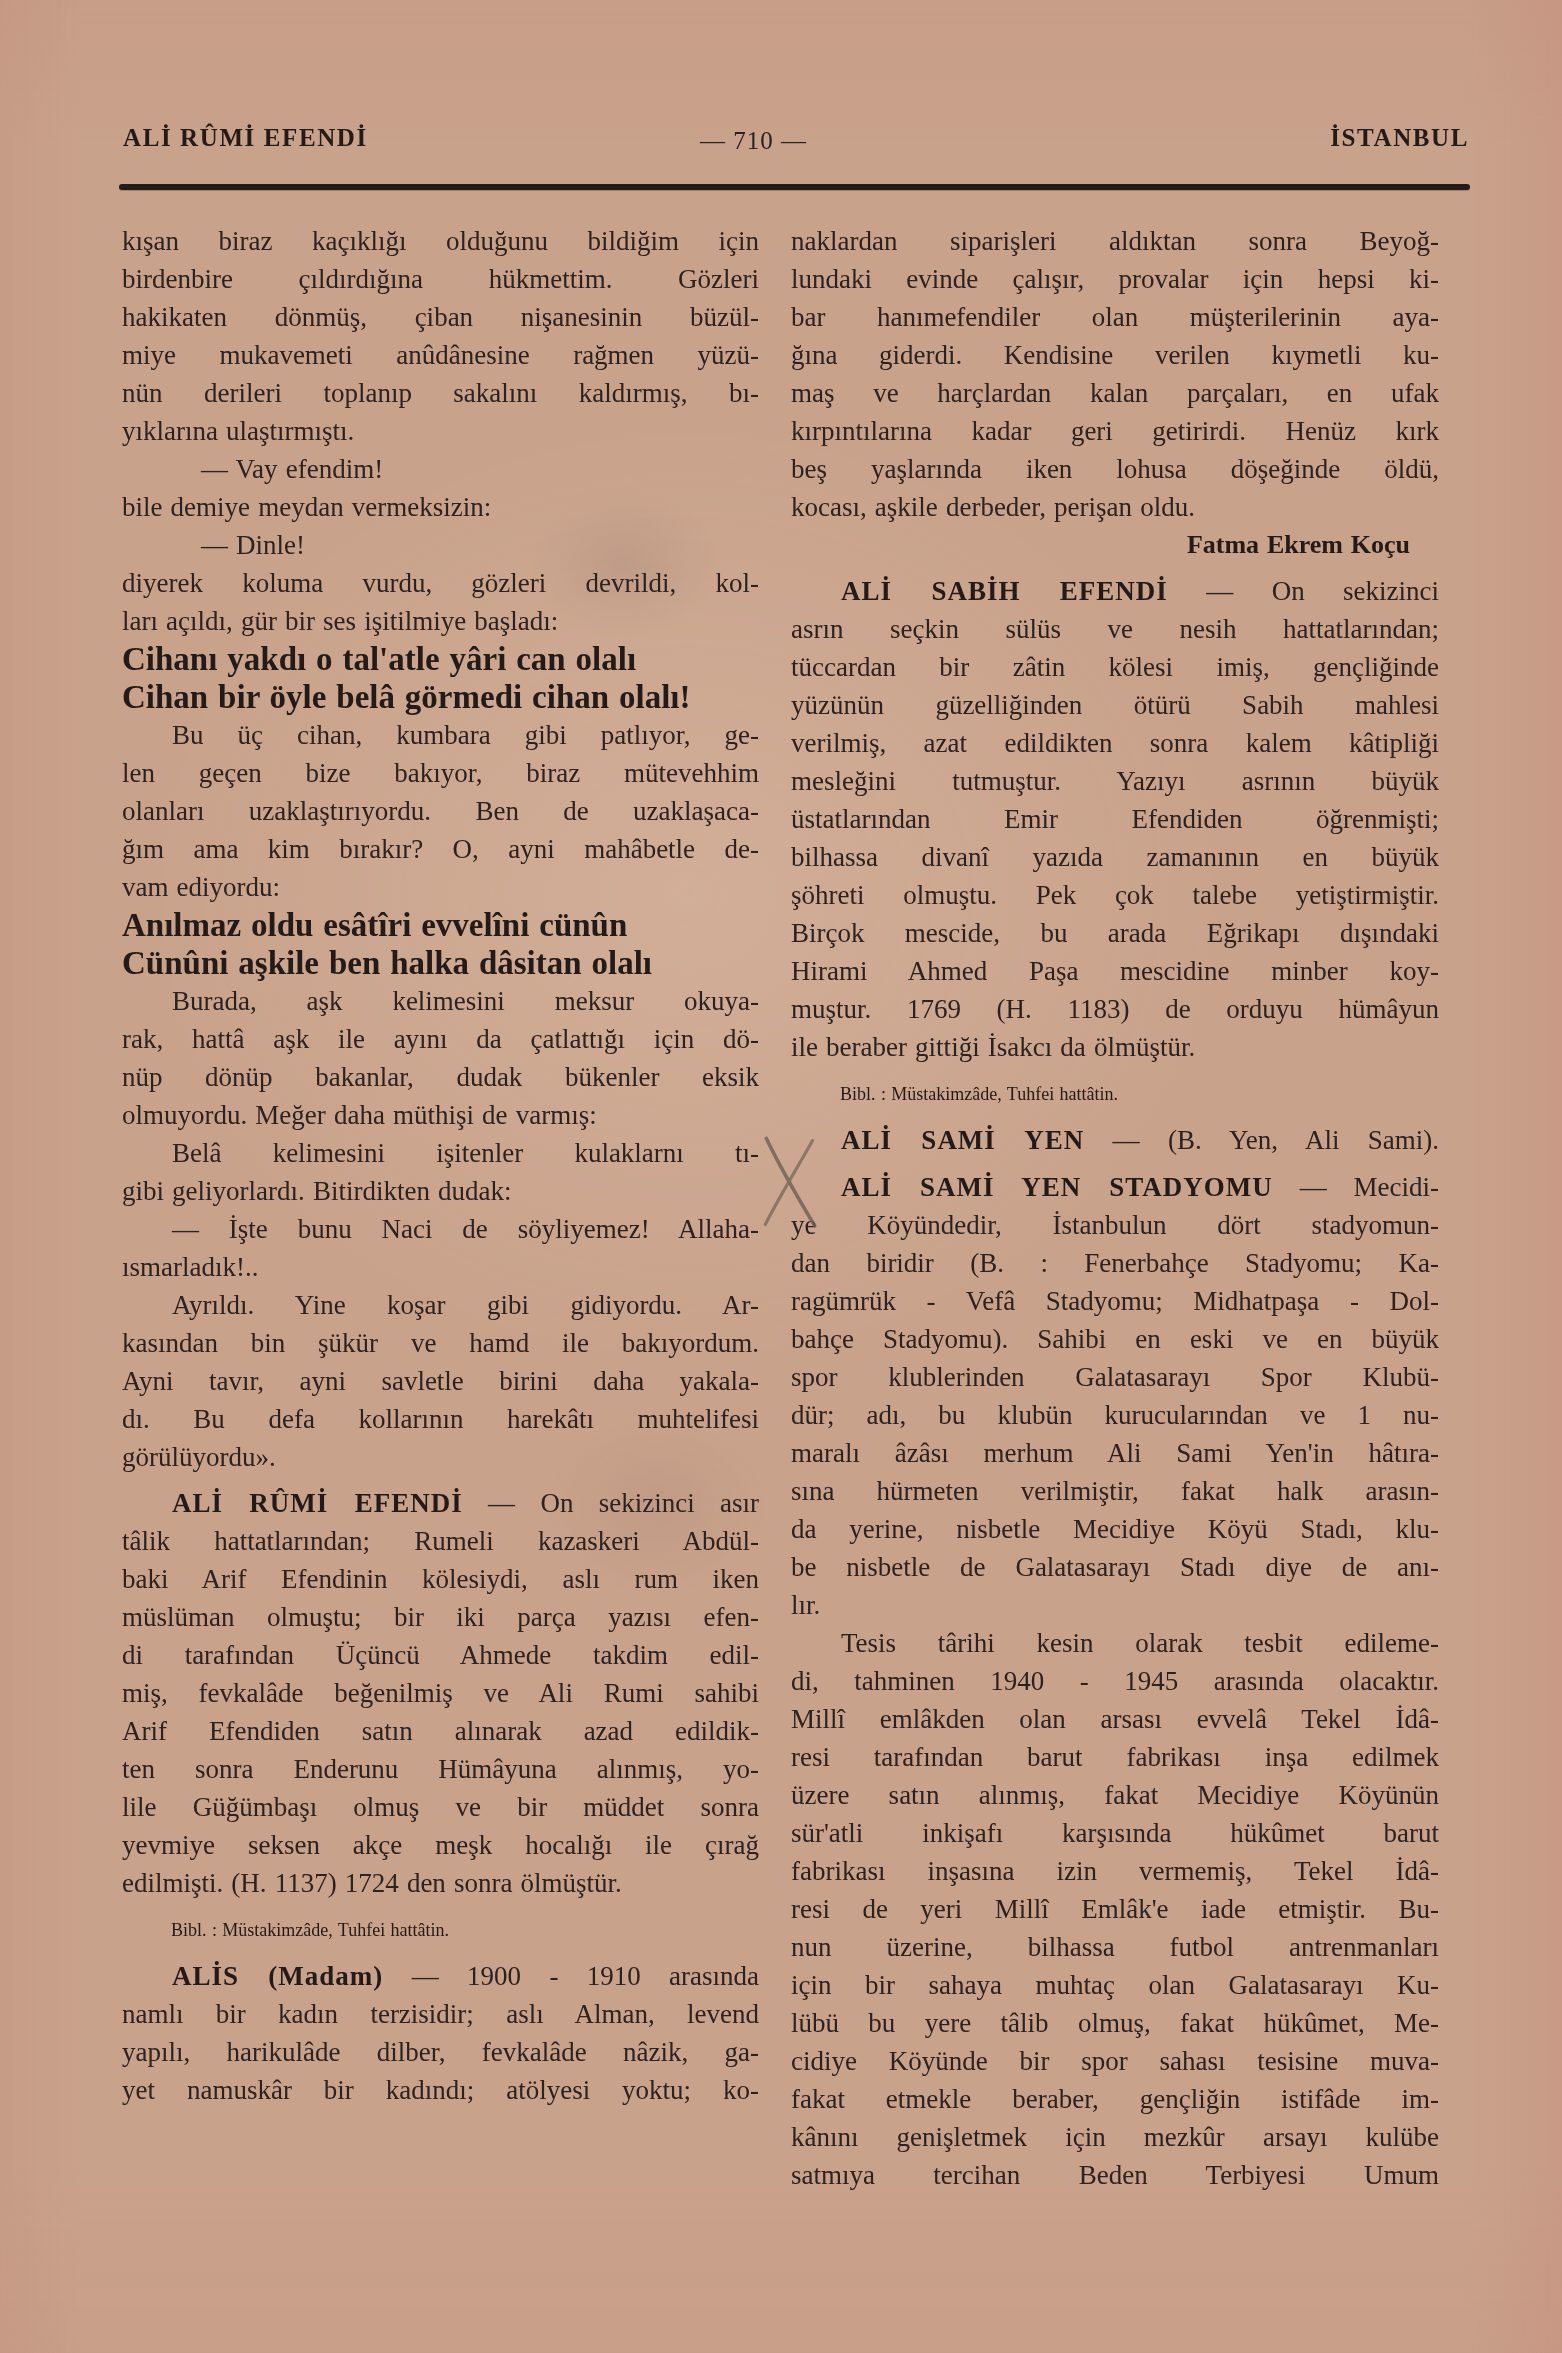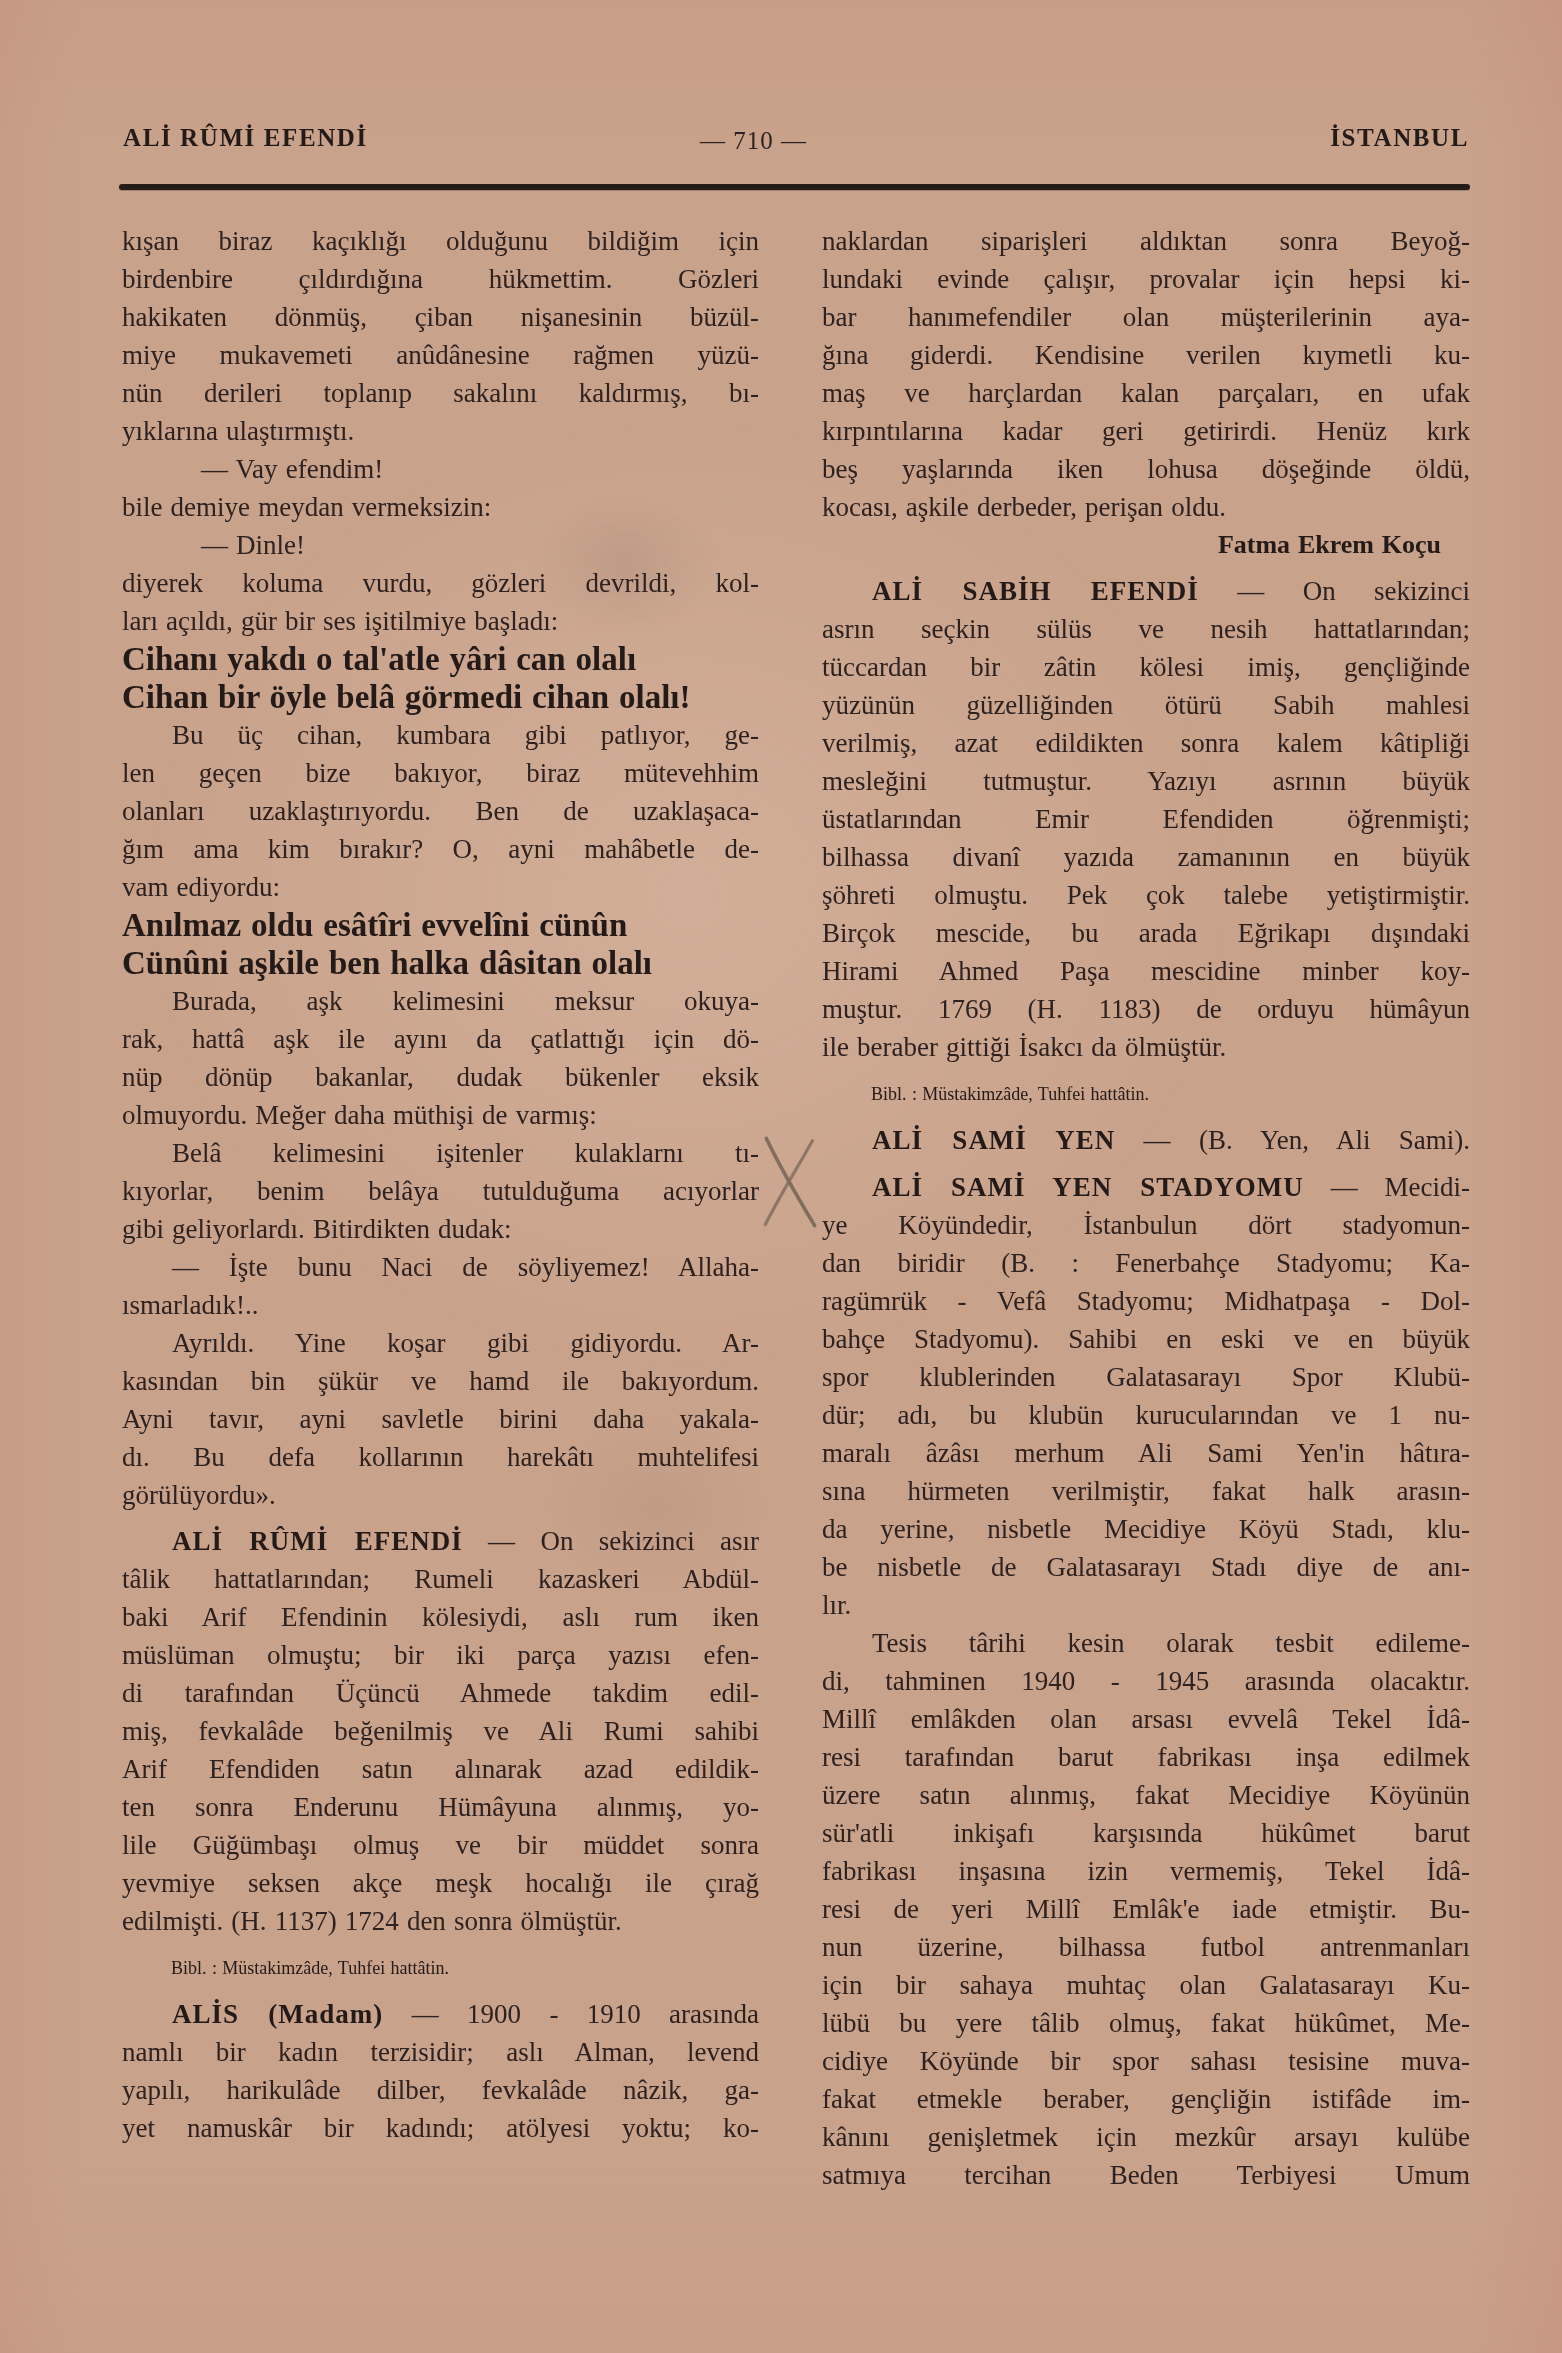--- a/index.html
+++ b/index.html
@@ -35,21 +35,21 @@
     letter-spacing:1px;color:var(--ink);white-space:nowrap;
   }
   .rule{
     position:absolute;top:184px;left:119px;width:1351px;height:5.8px;
     background:var(--rule);border-radius:3.1px;
     box-shadow:0 1px 0 rgba(40,28,22,0.25);
   }
   
   .columns{
     position:absolute;top:222px;left:122px;width:1348px;
-    display:flex;gap:63px;
+    display:flex;gap:32px;
   }
   .col{font-size:27px;line-height:38px;}
   .col-left{width:637px;}
   .col-right{width:648px;}
   .line{text-align:left;word-spacing:0.05em;}
   .line.just{text-align:justify;text-align-last:justify;}
   .line.indent{text-indent:50px;}
   .block-dialogue .line{text-indent:79px;}
   .block-verse .line{font-weight:bold;font-size:33px;color:var(--ink-bold);}
   .block-bibl .line{font-weight:normal;font-size:18px;text-indent:49px;color:var(--ink-bold);}
@@ -112,21 +112,20 @@
           <div class="line">Cünûni aşkile ben halka dâsitan olalı</div>
         </div>
         <div class="block block-paragraph">
           <div class="line indent just">Burada, aşk kelimesini meksur okuya-</div>
           <div class="line just">rak, hattâ aşk ile ayını da çatlattığı için dö-</div>
           <div class="line just">nüp dönüp bakanlar, dudak bükenler eksik</div>
           <div class="line">olmuyordu. Meğer daha müthişi de varmış:</div>
         </div>
         <div class="block block-paragraph">
           <div class="line indent just">Belâ kelimesini işitenler kulaklarnı tı-</div>
-          <div class="line just">kıyorlar, benim belâya tutulduğuma acıyorlar</div>
           <div class="line">gibi geliyorlardı. Bitirdikten dudak:</div>
         </div>
         <div class="block block-paragraph">
           <div class="line indent just">— İşte bunu Naci de söyliyemez! Allaha-</div>
           <div class="line">ısmarladık!..</div>
         </div>
         <div class="block block-paragraph">
           <div class="line indent just">Ayrıldı. Yine koşar gibi gidiyordu. Ar-</div>
           <div class="line just">kasından bin şükür ve hamd ile bakıyordum.</div>
           <div class="line just">Ayni tavır, ayni savletle birini daha yakala-</div>

